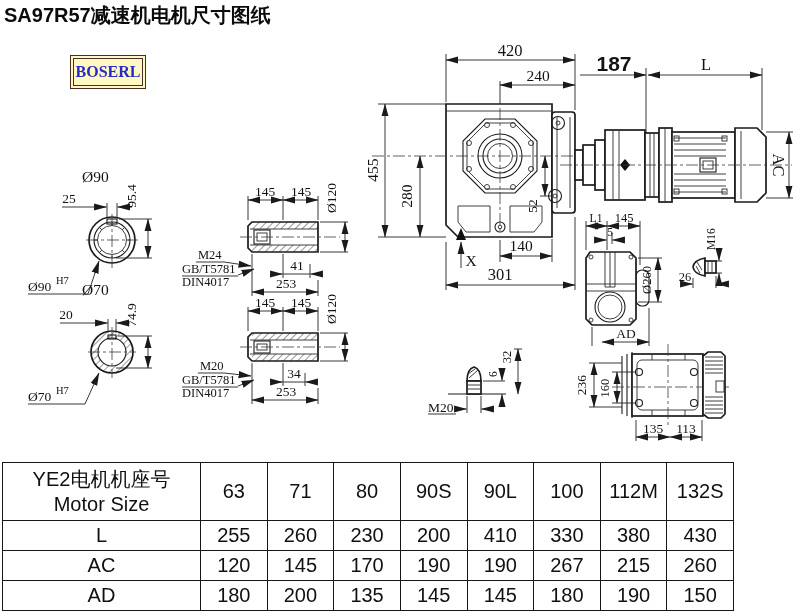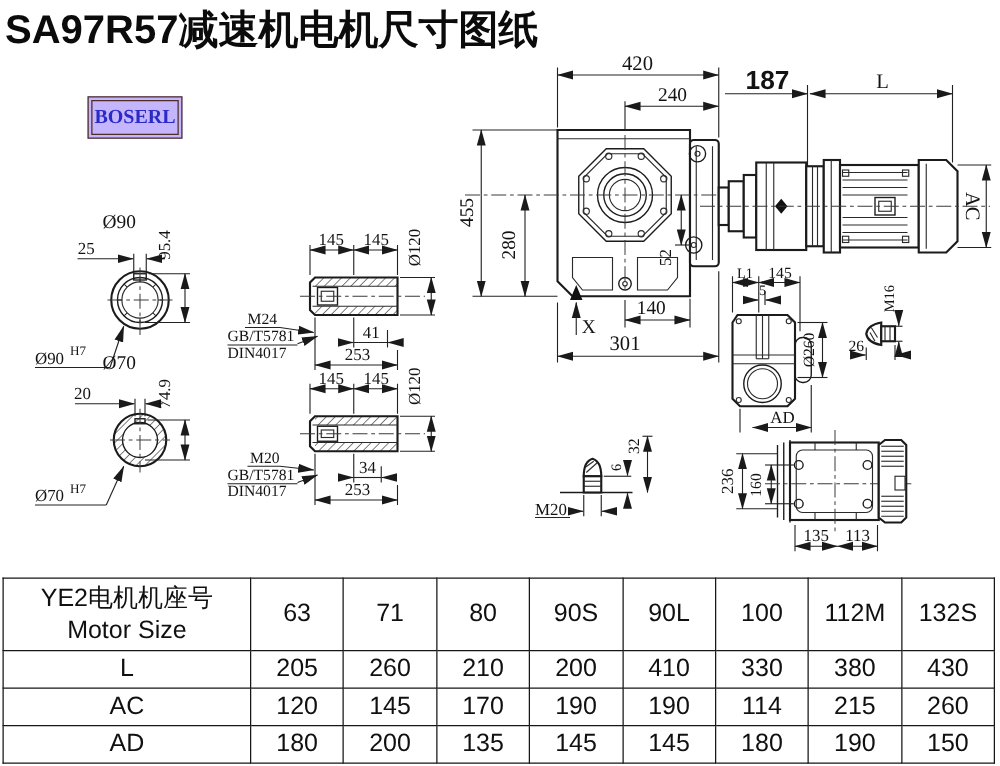--- a/index.html
+++ b/index.html
@@ -1,35 +1,35 @@
 <!DOCTYPE html>
 <html><head>
 <meta charset="utf-8">
 <style>
   html,body{margin:0;padding:0;background:#fff;width:800px;height:613px;overflow:hidden;}
   #stage{position:relative;width:800px;height:613px;background:#fff;font-family:"Liberation Sans",sans-serif;}
-  #page-title{position:absolute;left:4px;top:2px;font-size:32px;font-weight:700;color:#0b0b0b;
+  #page-title{position:absolute;left:4px;top:2px;font-size:20px;font-weight:700;color:#0b0b0b;
               font-family:"Liberation Sans",sans-serif;letter-spacing:0px;white-space:nowrap;}
-  #brand-logo{position:absolute;left:70px;top:77px;width:68px;height:26px;border:4px double #4d2d26;
-              background:#c4b5fd;display:flex;align-items:center;justify-content:center;}
+  #brand-logo{position:absolute;left:70px;top:55px;width:68px;height:26px;border:4px double #4d2d26;
+              background:#fef9c3;display:flex;align-items:center;justify-content:center;}
   #brand-logo span{font-family:"Liberation Serif",serif;font-weight:700;font-size:16px;color:#2a2ac6;}
   svg{position:absolute;left:0;top:0;}
   svg text{font-family:"Liberation Serif",serif;fill:#131313;text-anchor:middle;}
   .s10{font-size:10.5px}.s11{font-size:11.5px}.s12{font-size:12.5px}.s13{font-size:13.5px}
   .s15{font-size:15.5px}.s17{font-size:16.5px}
   .b187{font-family:"Liberation Sans",sans-serif;font-weight:700;font-size:21px;}
   .ls{text-anchor:start}
   .ol{fill:none;stroke:#1b1b1b;stroke-width:1.7}
   .olw{fill:#fff;stroke:#1b1b1b;stroke-width:1.7}
   .ol2{fill:none;stroke:#1b1b1b;stroke-width:1.1}
   .thin{fill:none;stroke:#2a2a2a;stroke-width:0.9}
   .dim{fill:none;stroke:#222;stroke-width:0.9}
   .cl{fill:none;stroke:#3a3a3a;stroke-width:0.8;stroke-dasharray:12 3 3 3}
   .blk{fill:#111;stroke:none}
-  table.spec{position:absolute;left:2px;top:462px;width:794px;border-collapse:collapse;table-layout:fixed;}
+  table.spec{position:absolute;left:2px;top:462px;width:732px;border-collapse:collapse;table-layout:fixed;}
   table.spec th,table.spec td{border:1.7px solid #161616;text-align:center;vertical-align:middle;
       font-family:"Liberation Sans",sans-serif;font-weight:400;color:#101010;font-size:20px;padding:0;}
   table.spec tr.hd{height:58px}
   table.spec tr.dr{height:30px}
   .hc1{line-height:1.25}
 </style>
 </head>
 <body>
 
 <div id="stage">
@@ -437,37 +437,37 @@
           <th>71</th>
           <th>80</th>
           <th>90S</th>
           <th>90L</th>
           <th>100</th>
           <th>112M</th>
           <th>132S</th>
         </tr>
         <tr class="dr">
           <th>L</th>
-          <td>205</td>
+          <td>255</td>
           <td>260</td>
-          <td>210</td>
+          <td>230</td>
           <td>200</td>
           <td>410</td>
           <td>330</td>
           <td>380</td>
           <td>430</td>
         </tr>
         <tr class="dr">
           <th>AC</th>
           <td>120</td>
           <td>145</td>
           <td>170</td>
           <td>190</td>
           <td>190</td>
-          <td>114</td>
+          <td>267</td>
           <td>215</td>
           <td>260</td>
         </tr>
         <tr class="dr">
           <th>AD</th>
           <td>180</td>
           <td>200</td>
           <td>135</td>
           <td>145</td>
           <td>145</td>

